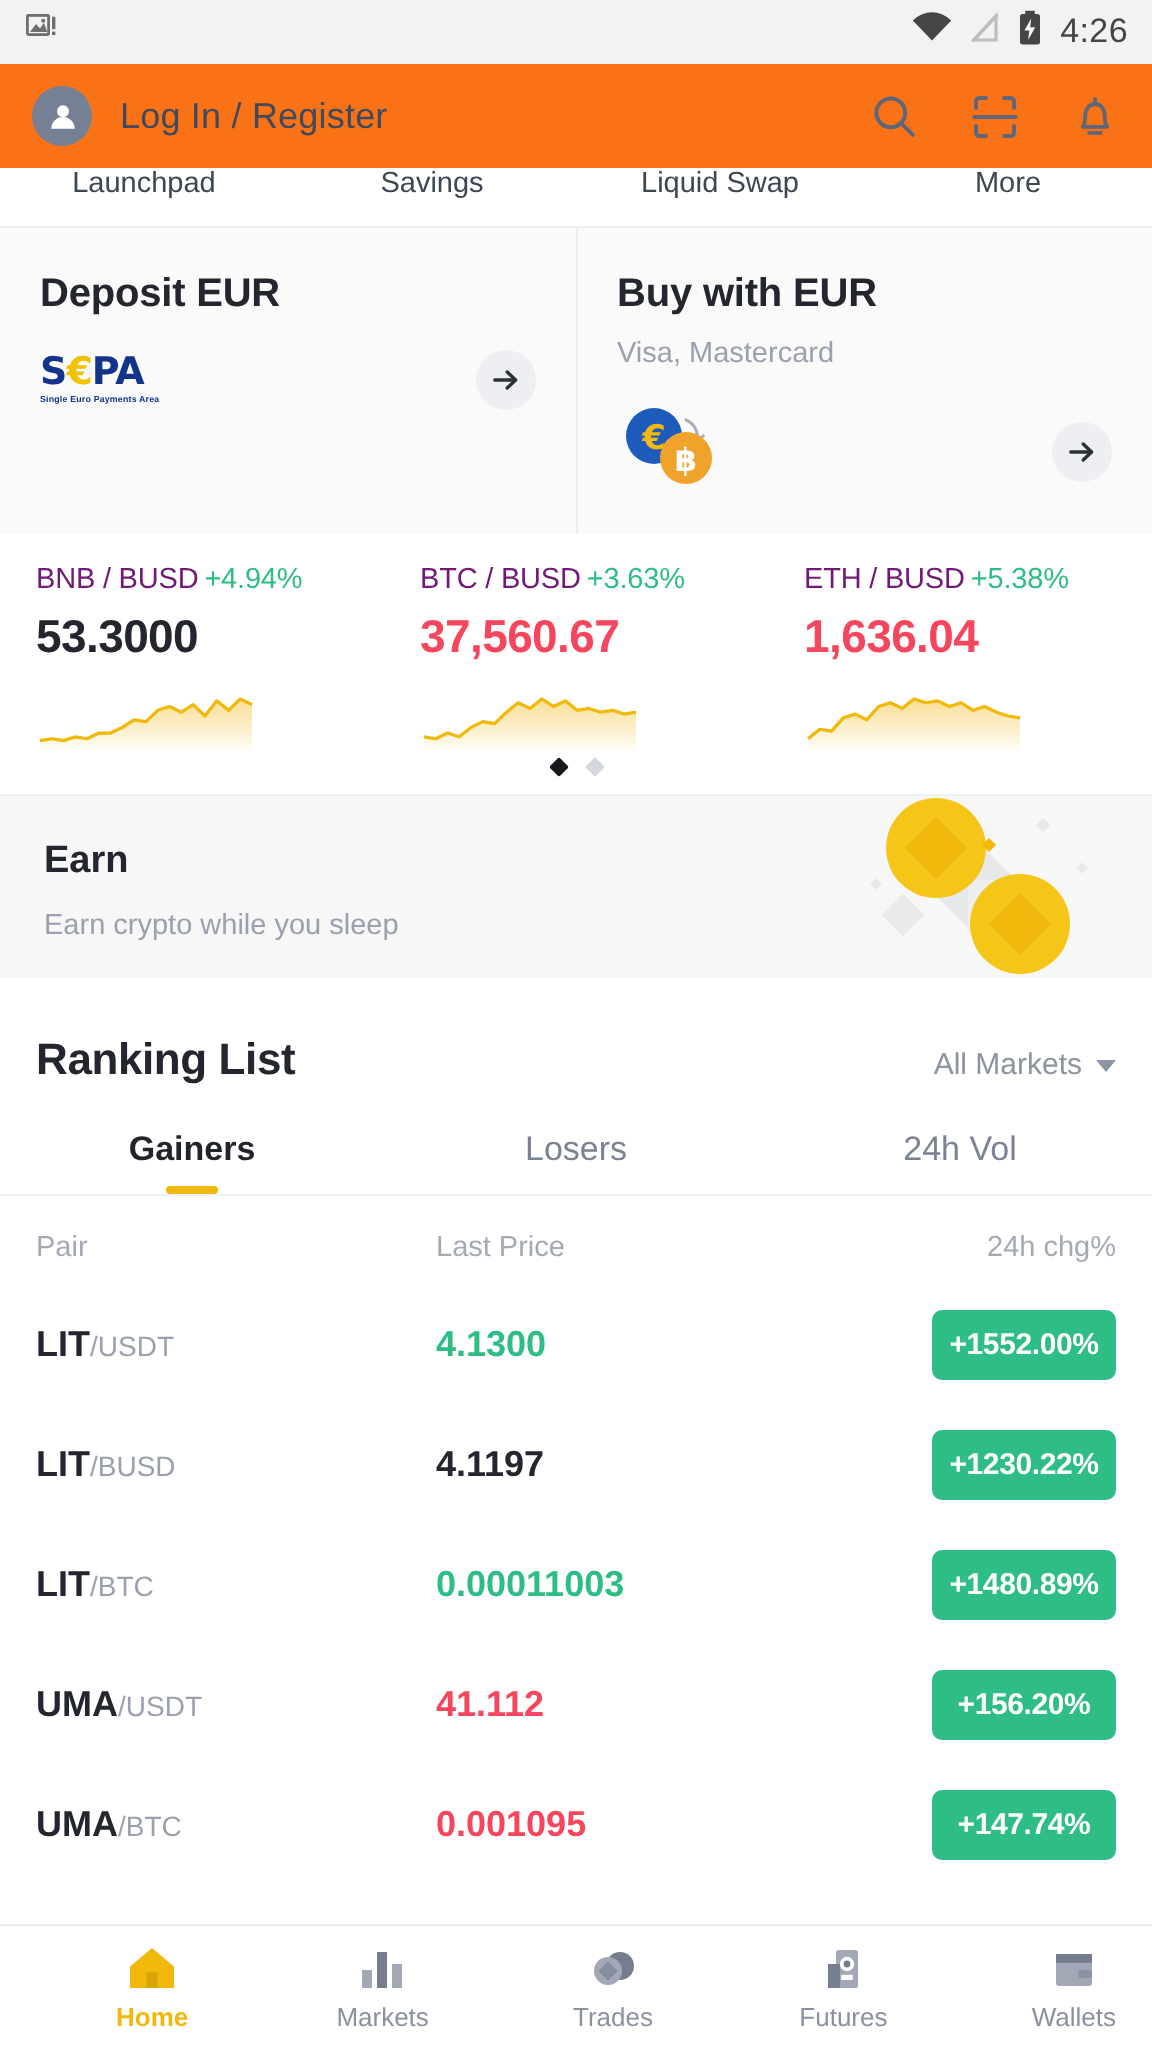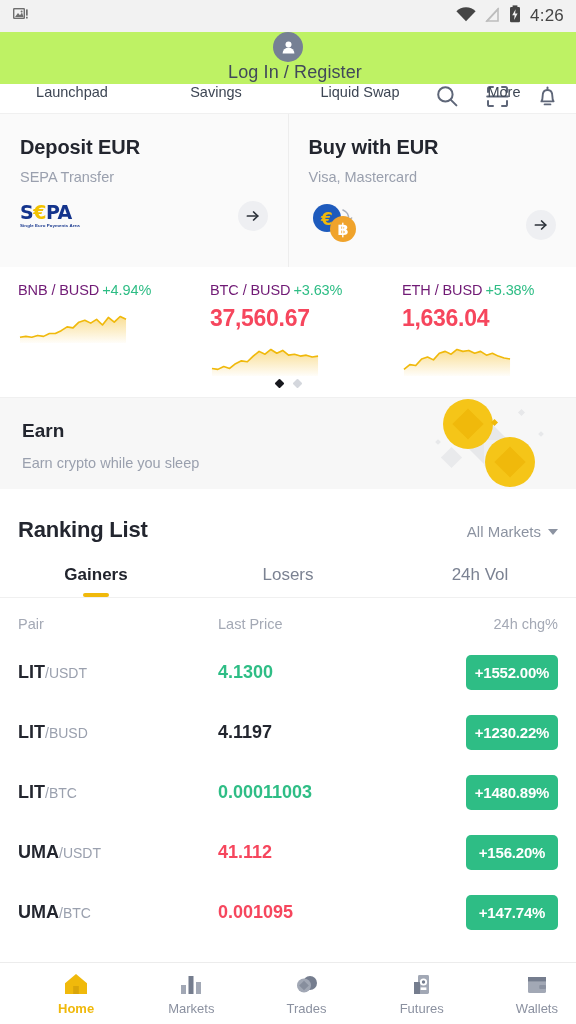--- a/index.html
+++ b/index.html
@@ -16,22 +16,22 @@
     height: 32px; background: #f2f2f2;
     display: flex; align-items: center;
     padding: 0 12px; gap: 8px;
   }
   .sb-left { display: flex; align-items: center; gap: 6px; }
   .sb-right { margin-left: auto; display: flex; align-items: center; gap: 9px; }
   .sb-time { font-size: 17px; color: #454545; font-weight: 400; letter-spacing: .2px; }
 
   
   .header {
-    height: 52px; background: #bef264;
-    display: flex; align-items: center; padding: 0 16px; flex-direction: column;
+    height: 52px; background: #f97316;
+    display: flex; align-items: center; padding: 0 16px;
   }
   .avatar {
     width: 30px; height: 30px; border-radius: 50%;
     background: #768094; display: flex; align-items: center;
     justify-content: center; flex: 0 0 auto;
   }
   .login-text {
     margin-left: 14px; font-size: 18px; color: #41495a;
     letter-spacing: .1px;
   }
@@ -236,21 +236,20 @@
   </div>
   <div class="ql-item">
     <div class="ql-label">More</div>
   </div>
 </div>
 
 <div class="cards">
 
   <div class="card">
     <div class="card-title">Deposit EUR</div>
-    <div class="card-sub">SEPA Transfer</div>
     <div class="card-bottom">
       <div class="sepa">
         <div>
           <span class="sepa-word sepa-b">S</span><span class="sepa-word sepa-y">€</span><span class="sepa-word sepa-b">PA</span>
         </div>
         <div class="sepa-sub">Single Euro Payments Area</div>
       </div>
       <div class="arrow-btn">
         <svg width="16" height="16" viewBox="0 0 16 16">
           <line x1="2.4" y1="8" x2="12.6" y2="8" stroke="#2b3139" stroke-width="1.7" stroke-linecap="round"></line>
@@ -283,20 +282,21 @@
     </div>
   </div>
 </div>
 
 <div class="tickers">
 
   <div class="ticker">
     <div>
       <span class="tk-pair">BNB / BUSD</span><span class="tk-pair tk-chg" style="color:#2ebd85">+4.94%</span>
     </div>
+    <div class="tk-price" style="color:#23262f">53.3000</div>
     <svg class="spark" viewBox="0 0 112 38" preserveAspectRatio="none">
       <defs>
           <linearGradient id="g0" x1="0" y1="0" x2="0" y2="1">
         <stop offset="0%" stop-color="#f5c33b" stop-opacity="0.55"></stop>
         <stop offset="100%" stop-color="#f5c33b" stop-opacity="0.03"></stop>
       </linearGradient>
         </defs>
       <polygon fill="url(#g0)" points="2,32 8,31 14,32 20,30 26,31 32,28 38,28 44,25 50,21 56,22 62,16 68,14 74,17 80,13 86,19 92,11 98,16 104,10 110,13 110,38 2,38"></polygon>
       <polyline fill="none" stroke="#f0b90b" stroke-width="1.7" stroke-linejoin="round" points="2,32 8,31 14,32 20,30 26,31 32,28 38,28 44,25 50,21 56,22 62,16 68,14 74,17 80,13 86,19 92,11 98,16 104,10 110,13"></polyline>
     </svg>

